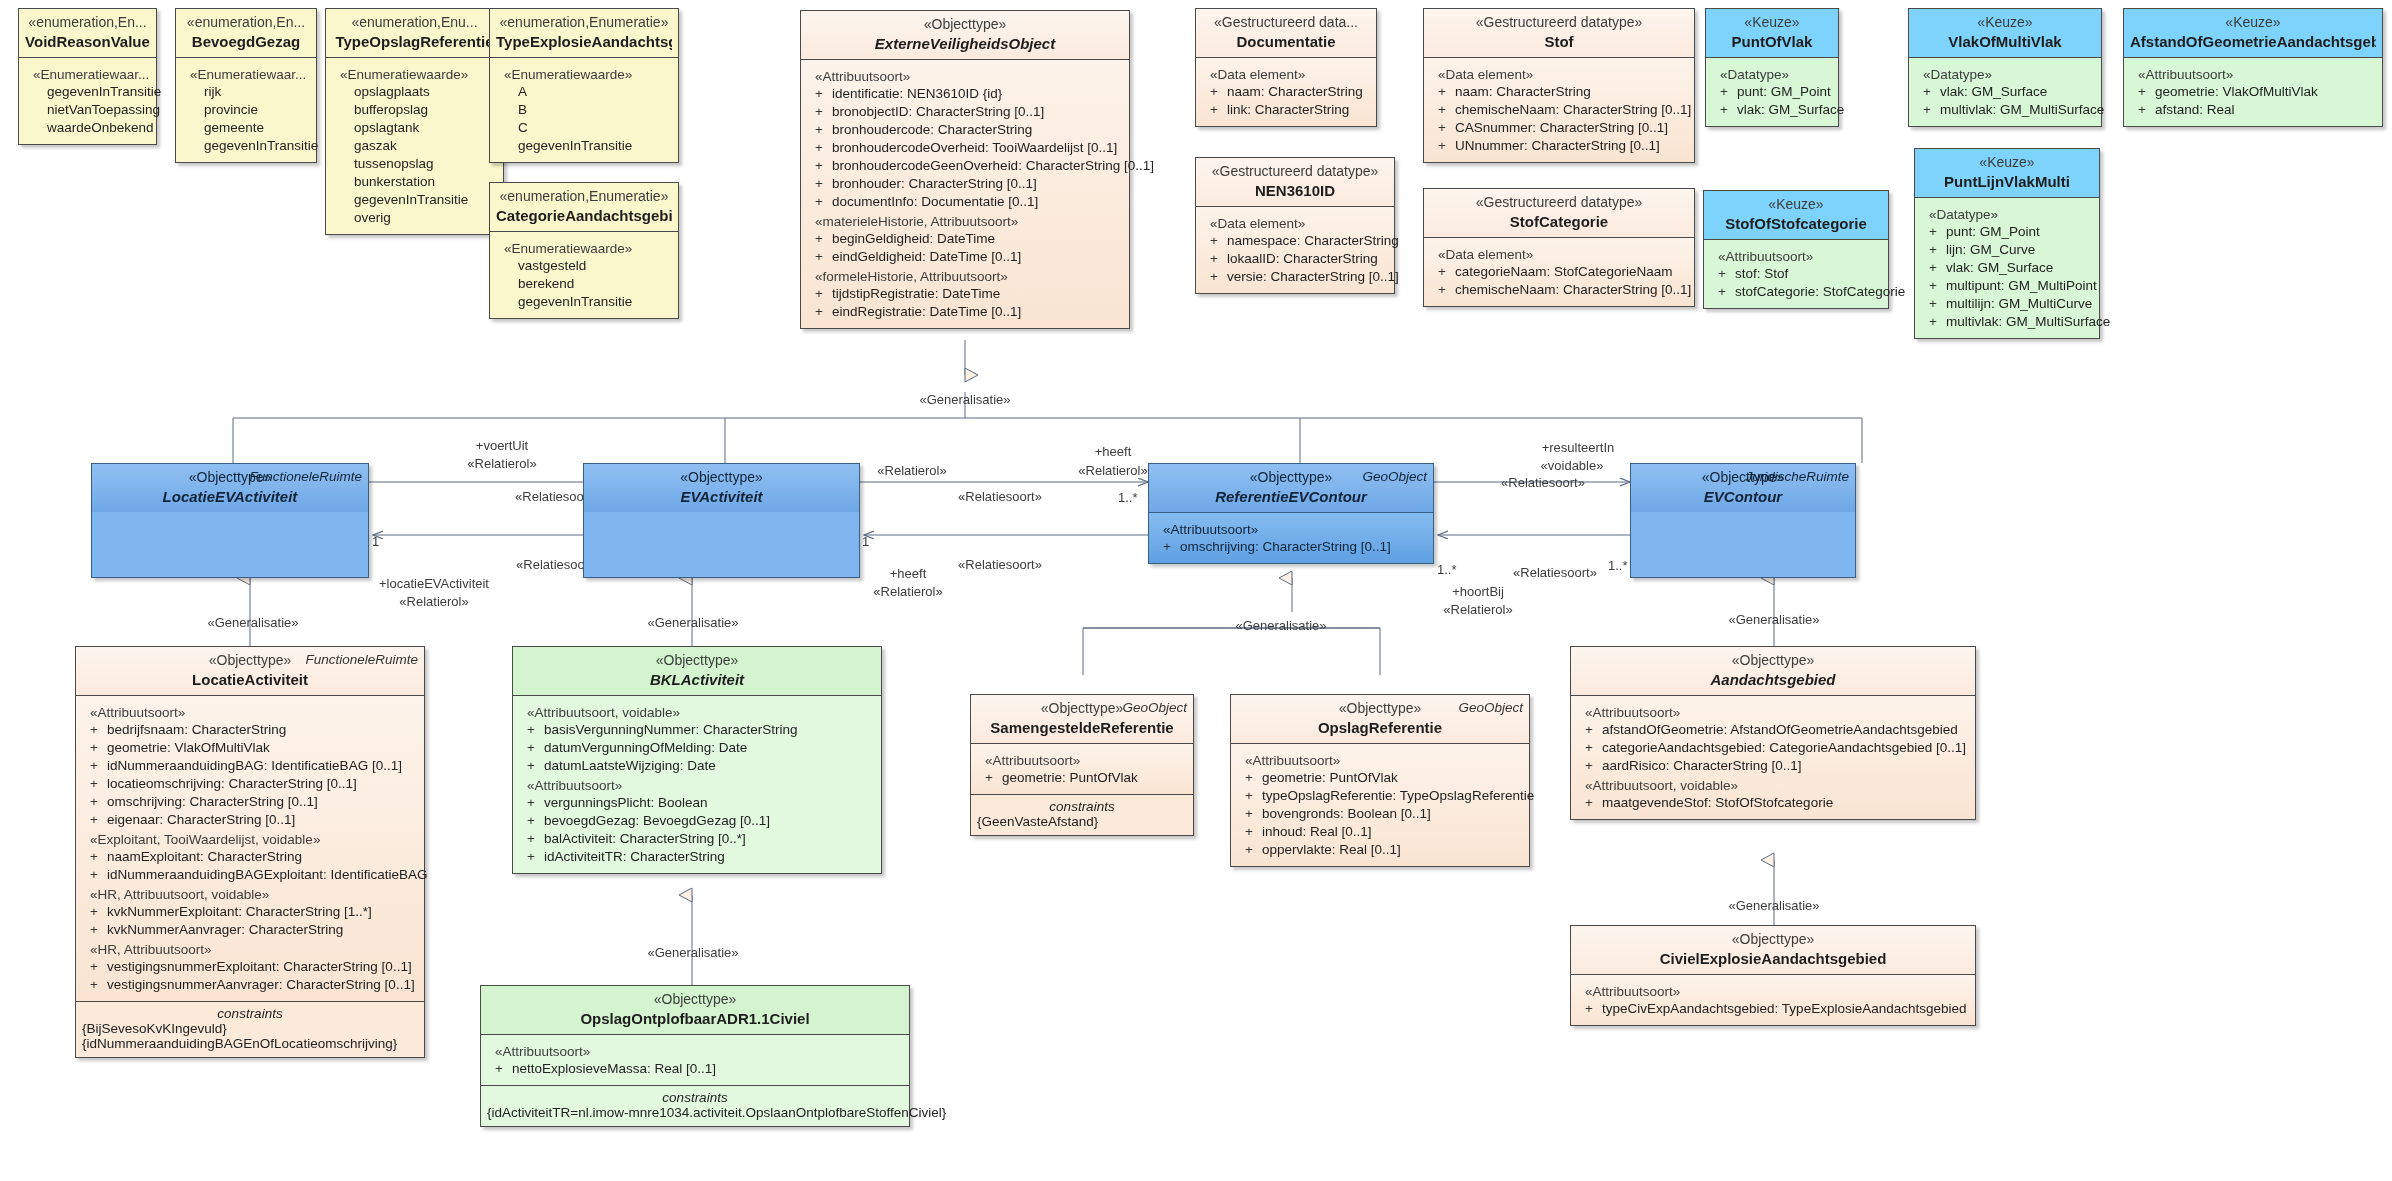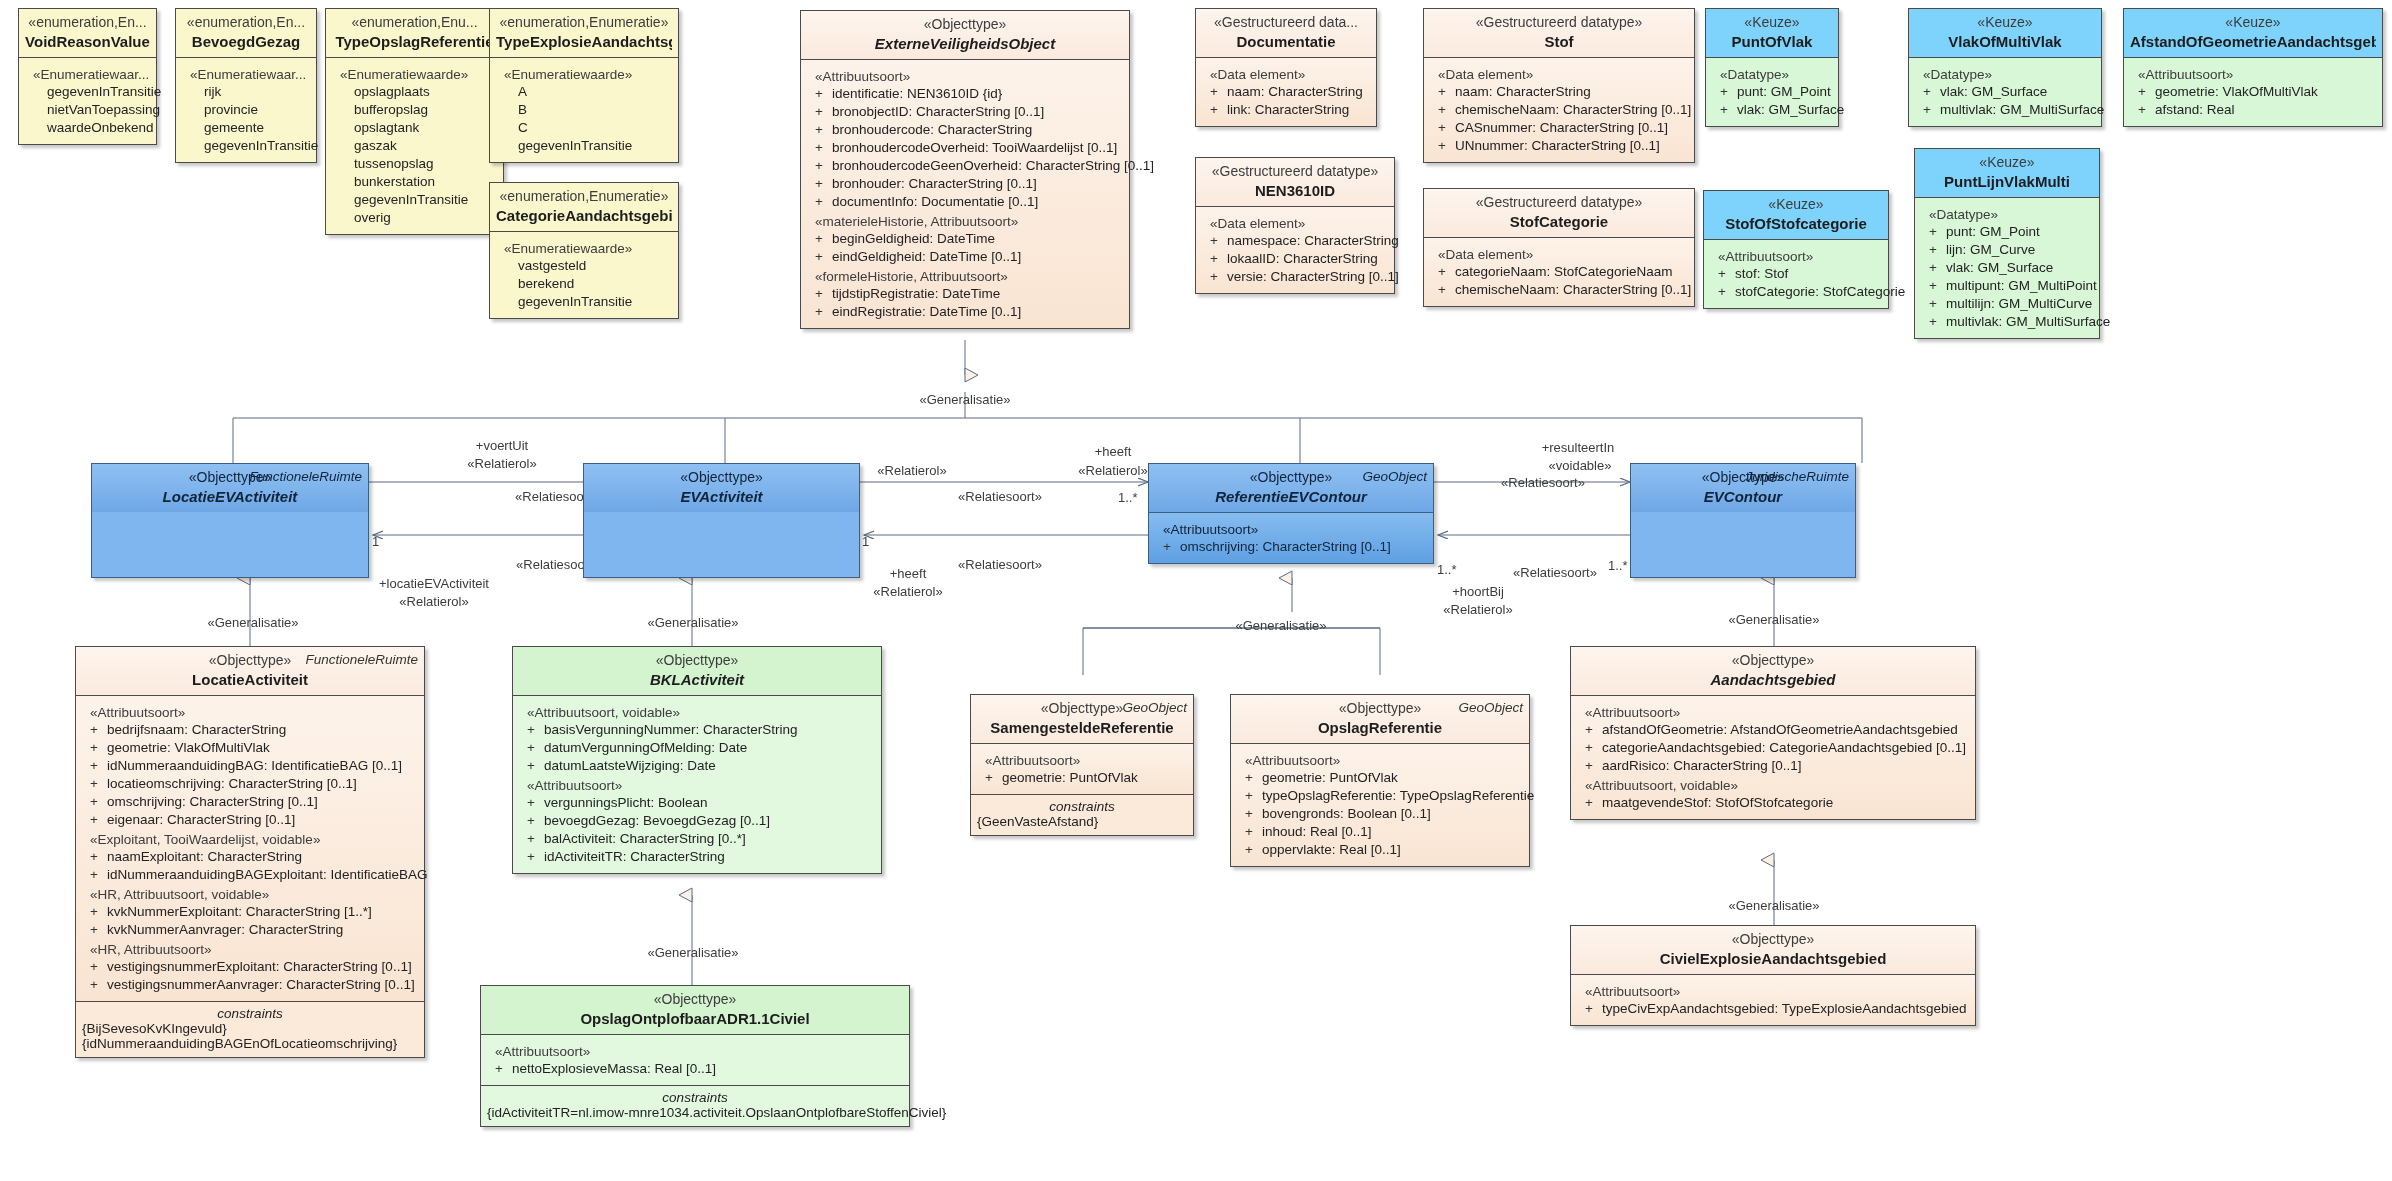--- a/index.html
+++ b/index.html
@@ -109,21 +109,21 @@
   <div class="lbl c" style="left:1113px;top:444px;">+heeft</div>
   <div class="lbl c" style="left:1113px;top:463px;">«Relatierol»</div>
   <div class="lbl c" style="left:1000px;top:489px;">«Relatiesoort»</div>
   <div class="lbl" style="left:1118px;top:490px;">1..*</div>
   <div class="lbl" style="left:862px;top:534px;">1</div>
   <div class="lbl c" style="left:1000px;top:557px;">«Relatiesoort»</div>
   <div class="lbl c" style="left:908px;top:566px;">+heeft</div>
   <div class="lbl c" style="left:908px;top:584px;">«Relatierol»</div>
 
   <div class="lbl c" style="left:1578px;top:440px;">+resulteertIn</div>
-  <div class="lbl c" style="left:1572px;top:458px;margin-left:8px;">«voidable»</div>
+  <div class="lbl c" style="left:1572px;top:458px;">«voidable»</div>
   <div class="lbl c" style="left:1543px;top:475px;">«Relatiesoort»</div>
   <div class="lbl" style="left:1608px;top:558px;">1..*</div>
   <div class="lbl" style="left:1437px;top:562px;">1..*</div>
   <div class="lbl c" style="left:1555px;top:565px;">«Relatiesoort»</div>
   <div class="lbl c" style="left:1478px;top:584px;">+hoortBij</div>
   <div class="lbl c" style="left:1478px;top:602px;">«Relatierol»</div>
 
   <div class="lbl c" style="left:253px;top:615px;">«Generalisatie»</div>
   <div class="lbl c" style="left:693px;top:615px;">«Generalisatie»</div>
   <div class="lbl c" style="left:693px;top:945px;">«Generalisatie»</div>

